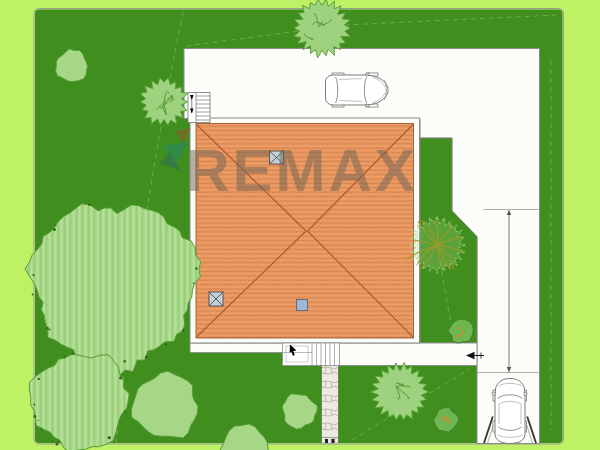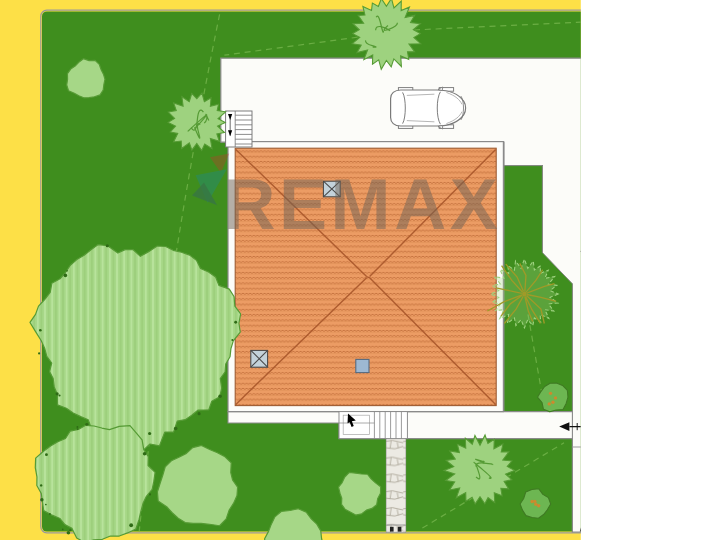--- a/index.html
+++ b/index.html
@@ -1,16 +1,16 @@
 <!DOCTYPE html>
 <html><head>
 <meta charset="utf-8">
 <style>
   html,body{margin:0;padding:0;background:#ffffff;}
-  .stage{position:relative;width:484px;height:450px;background:#fde047;overflow:hidden;
+  .stage{position:relative;width:600px;height:450px;background:#bef264;overflow:hidden;
          font-family:"Liberation Sans",sans-serif;}
   svg{display:block;}
   text.watermark{font-family:"Liberation Sans",sans-serif;font-weight:bold;
                  font-size:60px;letter-spacing:3px;fill-opacity:0.5;}
 </style>
 </head>
 <body>
 
 <div class="stage">
 <svg width="600" height="450" viewBox="0 0 600 450">

